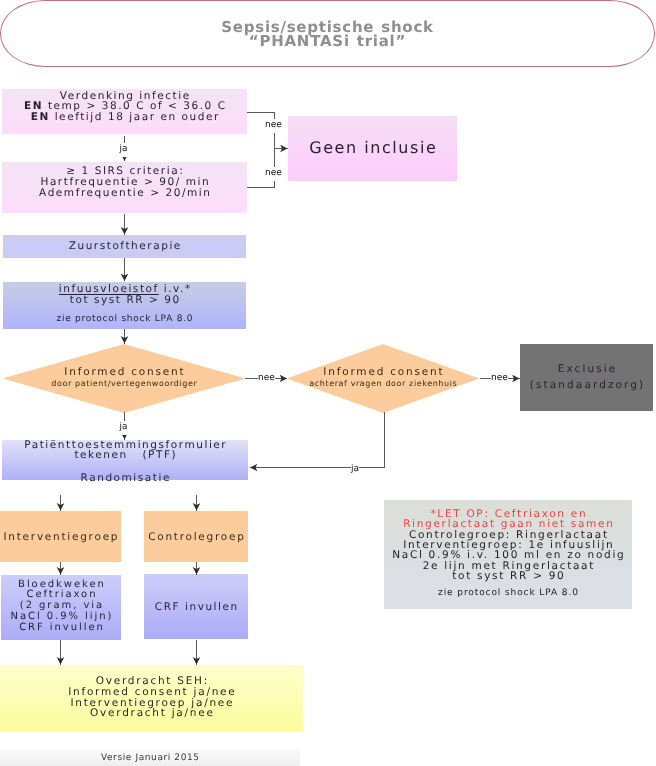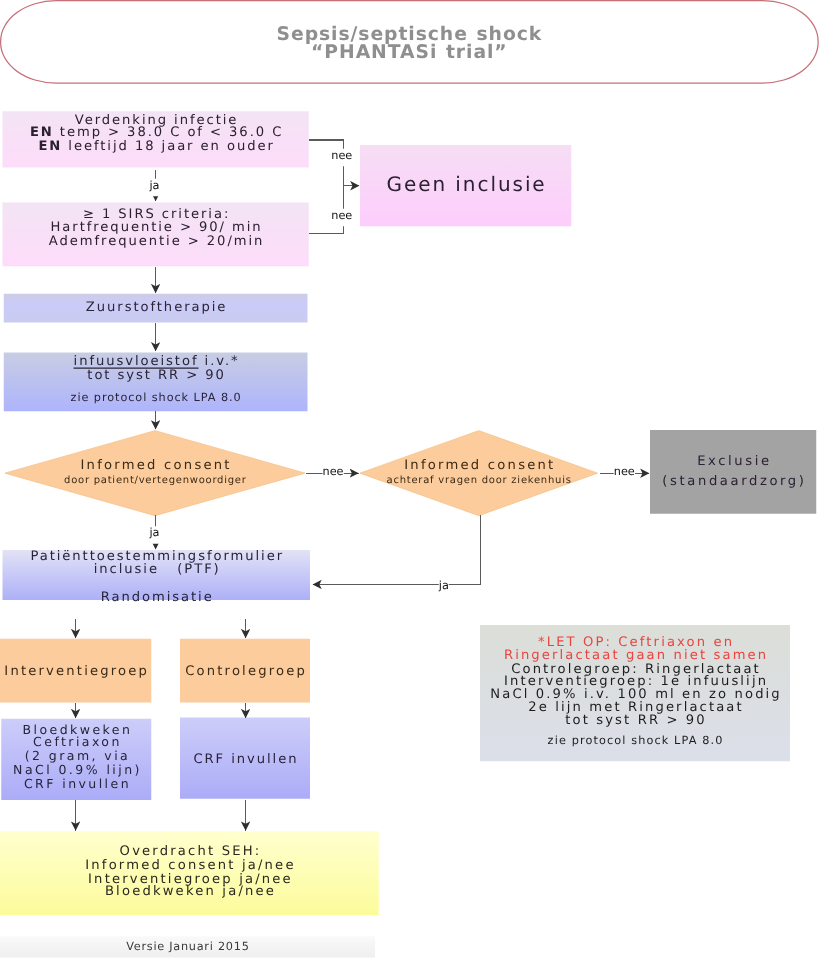--- a/index.html
+++ b/index.html
@@ -17,21 +17,21 @@
   #banner-text{color:#8f8f8f;font-weight:bold;font-size:15px;line-height:14px;word-spacing:1px;
                letter-spacing:0.75px;position:relative;top:0px;}
 
   
   .node{box-sizing:border-box;}
   .node .tx{width:100%;position:relative;}
   .pre{white-space:pre;}
 
   .pinkA{background:linear-gradient(to bottom,#f3e4f4 0%,#fddcfa 100%);}
   .pinkB{background:linear-gradient(to bottom,#f6def4 0%,#fdcdfc 100%);}
-  .pinkC{background:#a3a3a3;}
+  .pinkC{background:#737373;}
   .blueA{background:linear-gradient(to bottom,#cdcde6 0%,#cbcbfa 40%,#c9ccee 100%);}
   .blueB{background:linear-gradient(to bottom,#c8cde4 0%,#aeb4fc 100%);}
   .blueC{background:linear-gradient(to bottom,#e2e2f6 0%,#adb0f7 100%);}
   .blueD{background:linear-gradient(to bottom,#cdcdfa 0%,#abacf7 100%);}
   .orange{background:#fccc9c;}
   .yellow{background:linear-gradient(to bottom,#ffffce 0%,#fcfc9c 100%);}
   .greyA{background:linear-gradient(to bottom,#dcded8 0%,#dbdfe9 100%);}
   .greyB{background:linear-gradient(to bottom,#fafafa 0%,#eeeeee 100%);}
   .edgelbl{position:absolute;font-size:9px;line-height:9px;color:#111111;
            font-family:"DejaVu Sans",sans-serif;white-space:nowrap;
@@ -177,21 +177,21 @@
   <div class="abs node ctr pinkC" id="n-exclusie">
     <div class="tx">
       <div class="pre">Exclusie</div>
       <div class="pre">(standaardzorg)</div>
     </div>
   </div>
 
   <div class="abs node ctr blueC" id="n-ptf">
     <div class="tx">
       <div class="pre">Patiënttoestemmingsformulier</div>
-      <div class="pre">inclusie   (PTF)</div>
+      <div class="pre">tekenen   (PTF)</div>
       <div class="pre gap">Randomisatie</div>
     </div>
   </div>
 
   <div class="abs node ctr orange" id="n-interv">
     <div class="pre tx">Interventiegroep</div>
   </div>
 
   <div class="abs node ctr orange" id="n-contr">
     <div class="pre tx">Controlegroep</div>
@@ -209,21 +209,21 @@
 
   <div class="abs node ctr blueD" id="n-crf">
     <div class="pre tx">CRF invullen</div>
   </div>
 
   <div class="abs node ctr yellow" id="n-over">
     <div class="tx">
       <div class="pre">Overdracht SEH:</div>
       <div class="pre">Informed consent ja/nee</div>
       <div class="pre">Interventiegroep ja/nee</div>
-      <div class="pre">Bloedkweken ja/nee</div>
+      <div class="pre">Overdracht ja/nee</div>
     </div>
   </div>
 
   <div class="abs node ctr greyB" id="n-versie">
     <div class="pre tx">Versie Januari 2015</div>
   </div>
 
   <div class="abs node ctr greyA" id="n-letop">
     <div class="tx">
       <div class="pre red">*LET OP: Ceftriaxon en</div>

